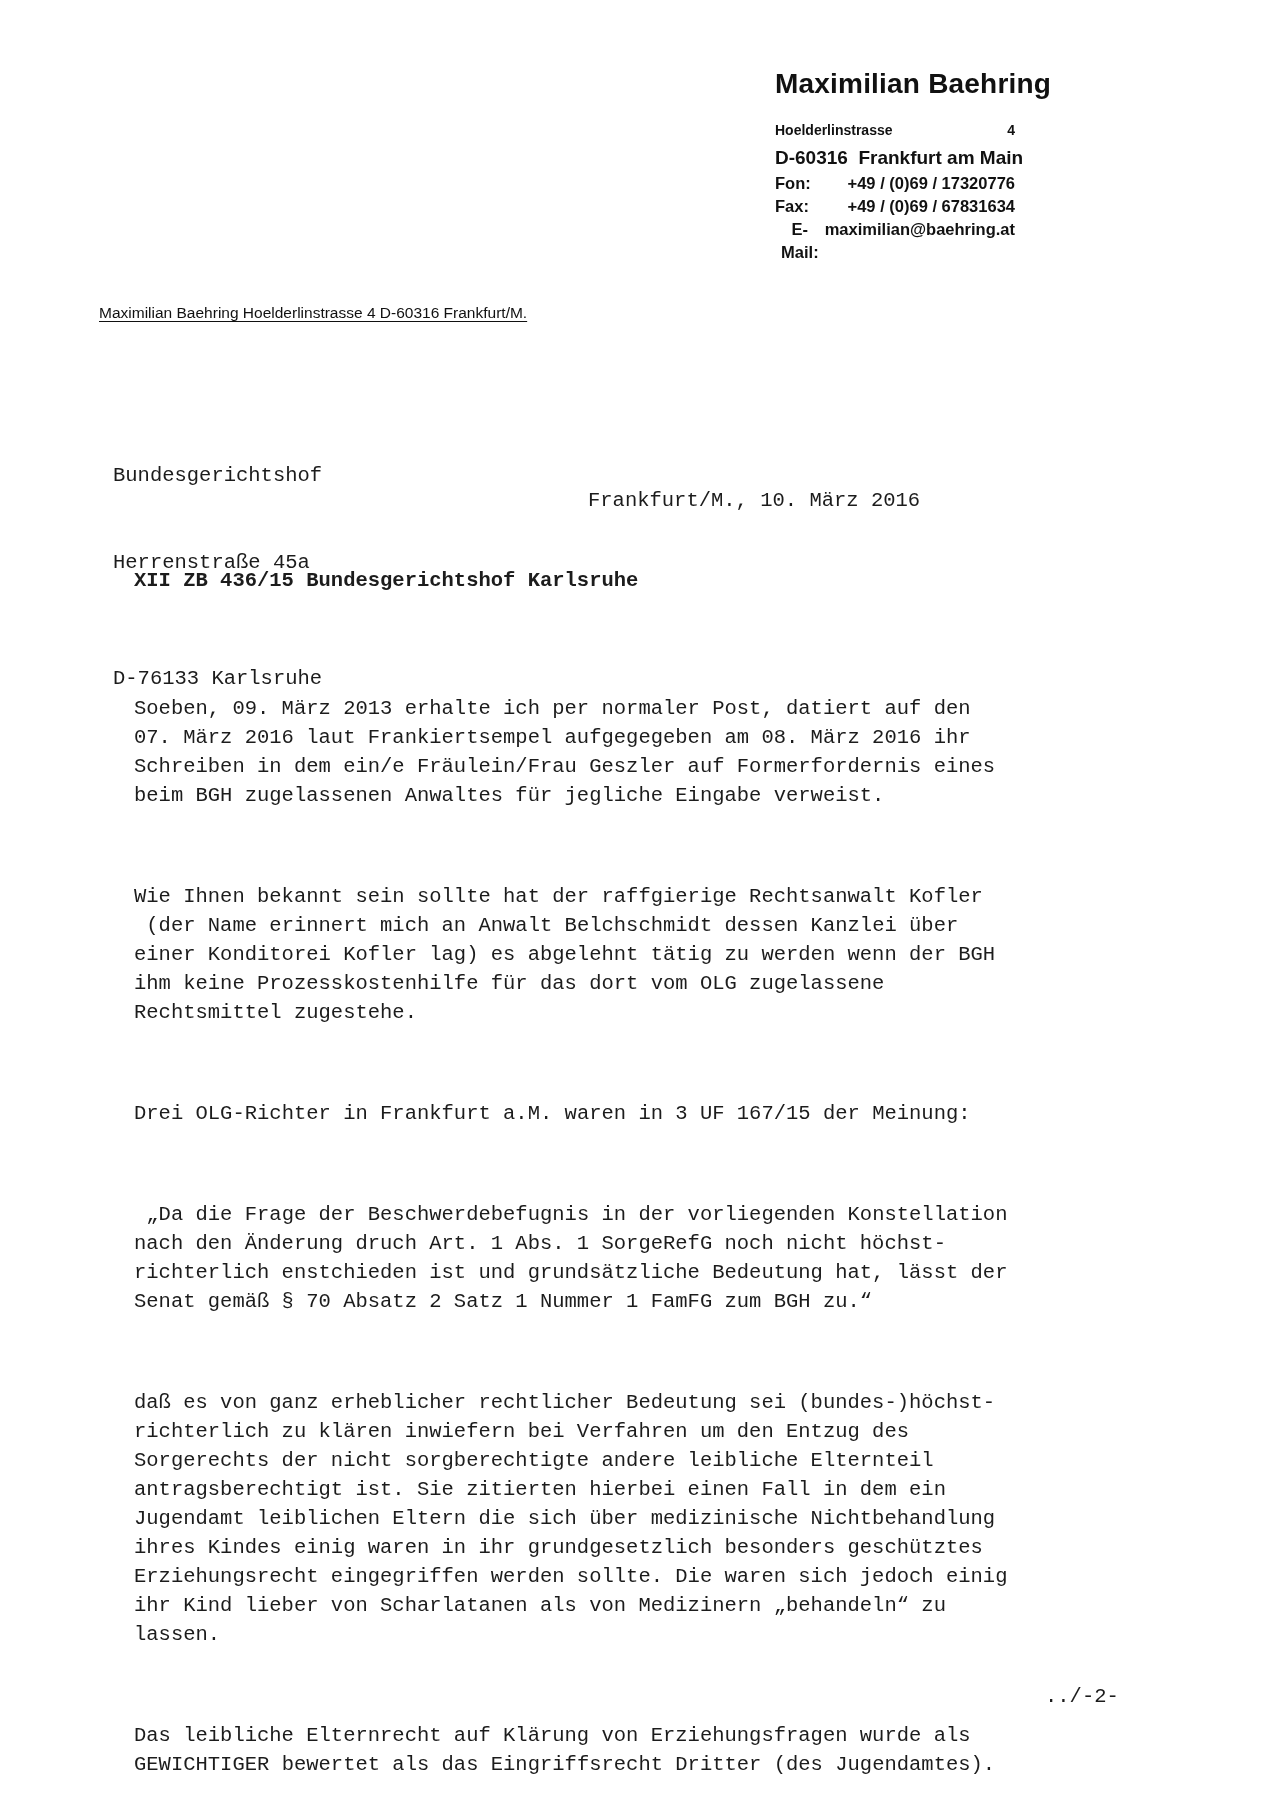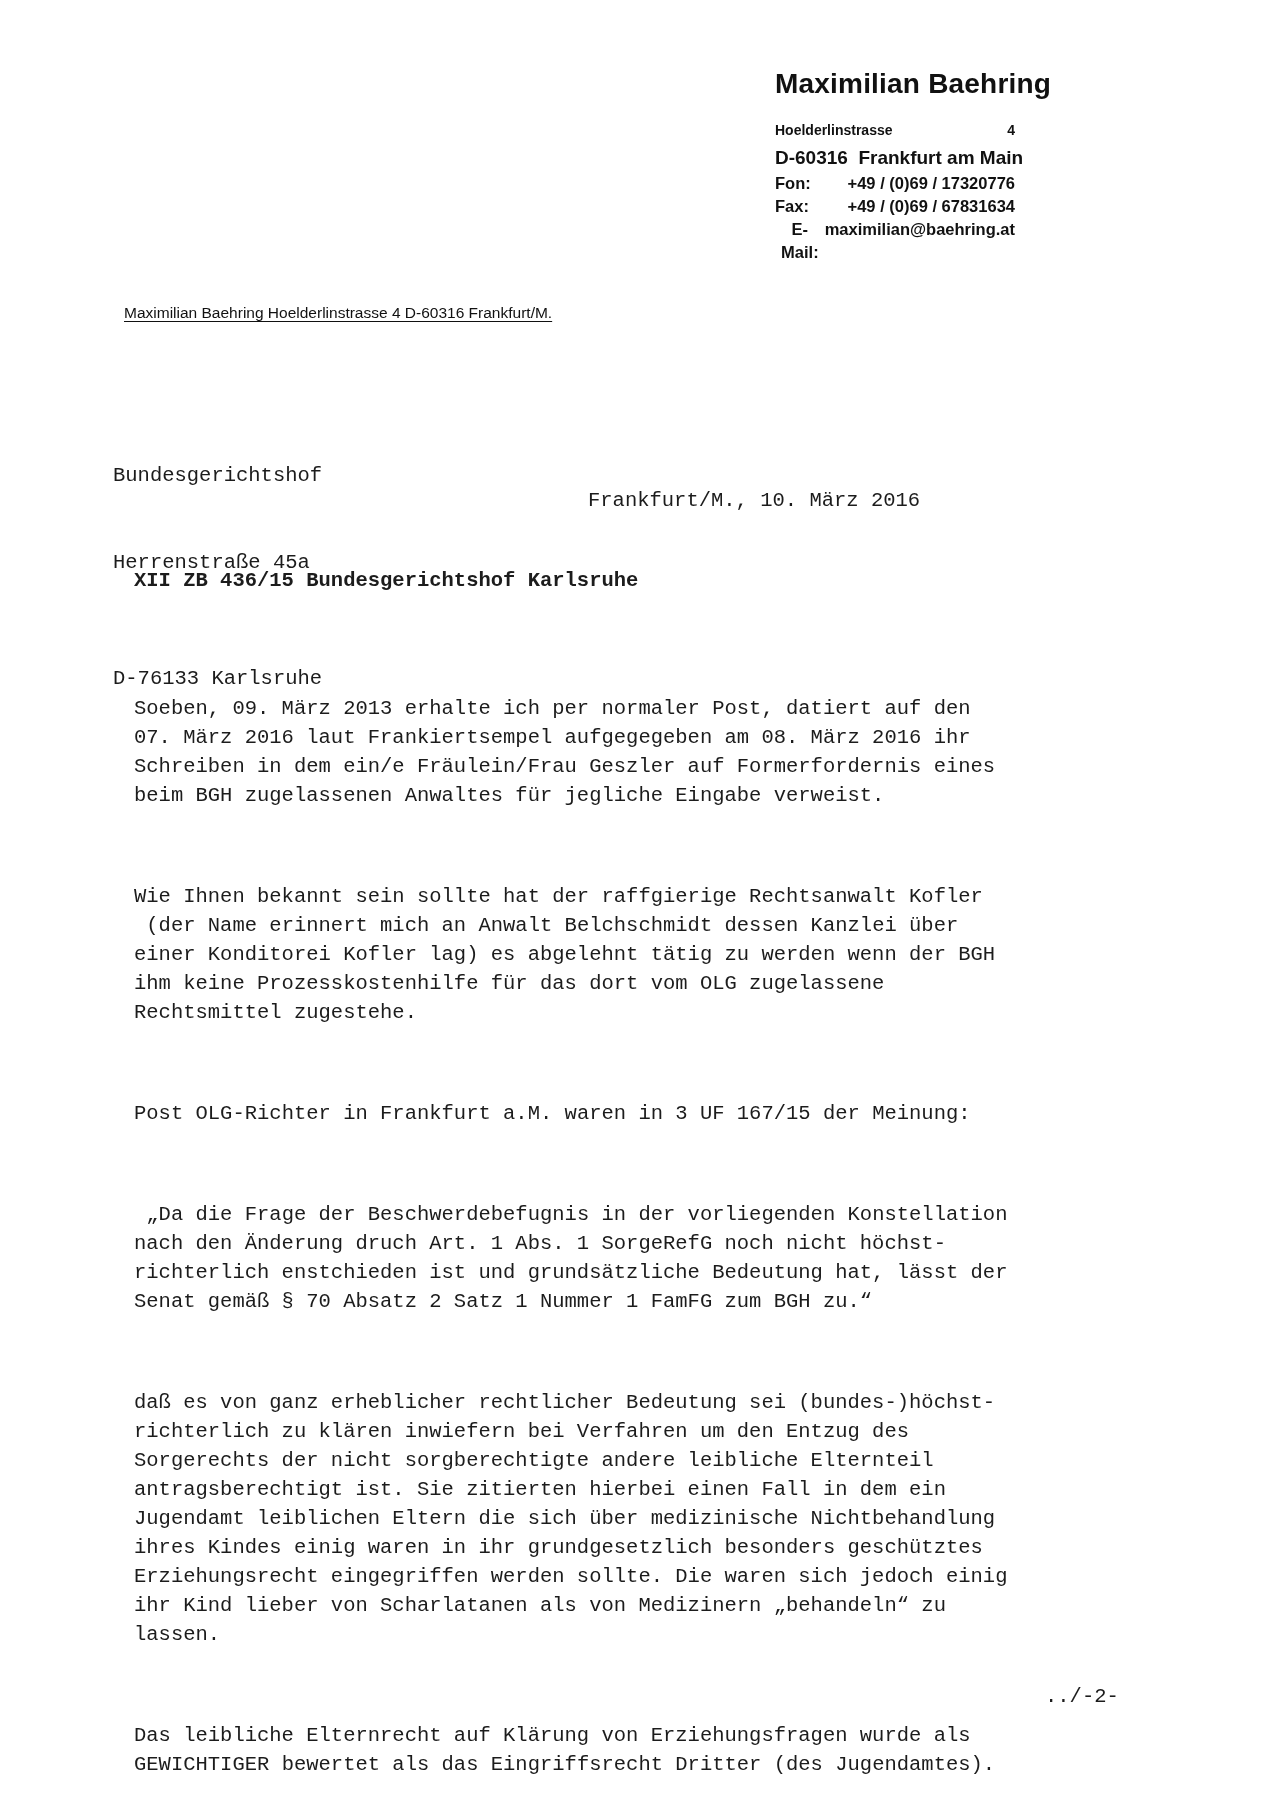--- a/index.html
+++ b/index.html
@@ -49,21 +49,21 @@
     font-size: 16.5px;
     line-height: 23px;
   }
   .lh-contact .lbl { font-weight: 700; text-align: center; }
   .lh-contact .val { font-weight: 700; }
 
   
   .sender-line {
     position: absolute;
     top: 304px;
-    left: 124px;
+    left: 99px;
     font-family: "Liberation Sans", sans-serif;
     font-size: 15.5px;
     color: #111;
     text-decoration: underline;
     text-underline-offset: 3px;
     white-space: pre;
   }
 
   
   .mono {
@@ -154,21 +154,21 @@
   <div class="body-text mono">
     <p>Soeben, 09. März 2013 erhalte ich per normaler Post, datiert auf den
 07. März 2016 laut Frankiertsempel aufgegegeben am 08. März 2016 ihr
 Schreiben in dem ein/e Fräulein/Frau Geszler auf Formerfordernis eines
 beim BGH zugelassenen Anwaltes für jegliche Eingabe verweist.</p>
     <p>Wie Ihnen bekannt sein sollte hat der raffgierige Rechtsanwalt Kofler
  (der Name erinnert mich an Anwalt Belchschmidt dessen Kanzlei über
 einer Konditorei Kofler lag) es abgelehnt tätig zu werden wenn der BGH
 ihm keine Prozesskostenhilfe für das dort vom OLG zugelassene
 Rechtsmittel zugestehe.</p>
-    <p><span>Post </span><b>OLG</b><span>-Richter in </span><b>Frankfurt a.M.</b><span> waren in </span><b>3 UF 167/15</b><span> der Meinung:</span></p>
+    <p><span>Drei </span><b>OLG</b><span>-Richter in </span><b>Frankfurt a.M.</b><span> waren in </span><b>3 UF 167/15</b><span> der Meinung:</span></p>
     <p> „Da die Frage der Beschwerdebefugnis in der vorliegenden Konstellation
 nach den Änderung druch Art. 1 Abs. 1 SorgeRefG noch nicht höchst-
 richterlich enstchieden ist und grundsätzliche Bedeutung hat, lässt der
 Senat gemäß § 70 Absatz 2 Satz 1 Nummer 1 FamFG zum BGH zu.“</p>
     <p>daß es von ganz erheblicher rechtlicher Bedeutung sei (bundes-)höchst-
 richterlich zu klären inwiefern bei Verfahren um den Entzug des
 Sorgerechts der nicht sorgberechtigte andere leibliche Elternteil
 antragsberechtigt ist. Sie zitierten hierbei einen Fall in dem ein
 Jugendamt leiblichen Eltern die sich über medizinische Nichtbehandlung
 ihres Kindes einig waren in ihr grundgesetzlich besonders geschütztes

